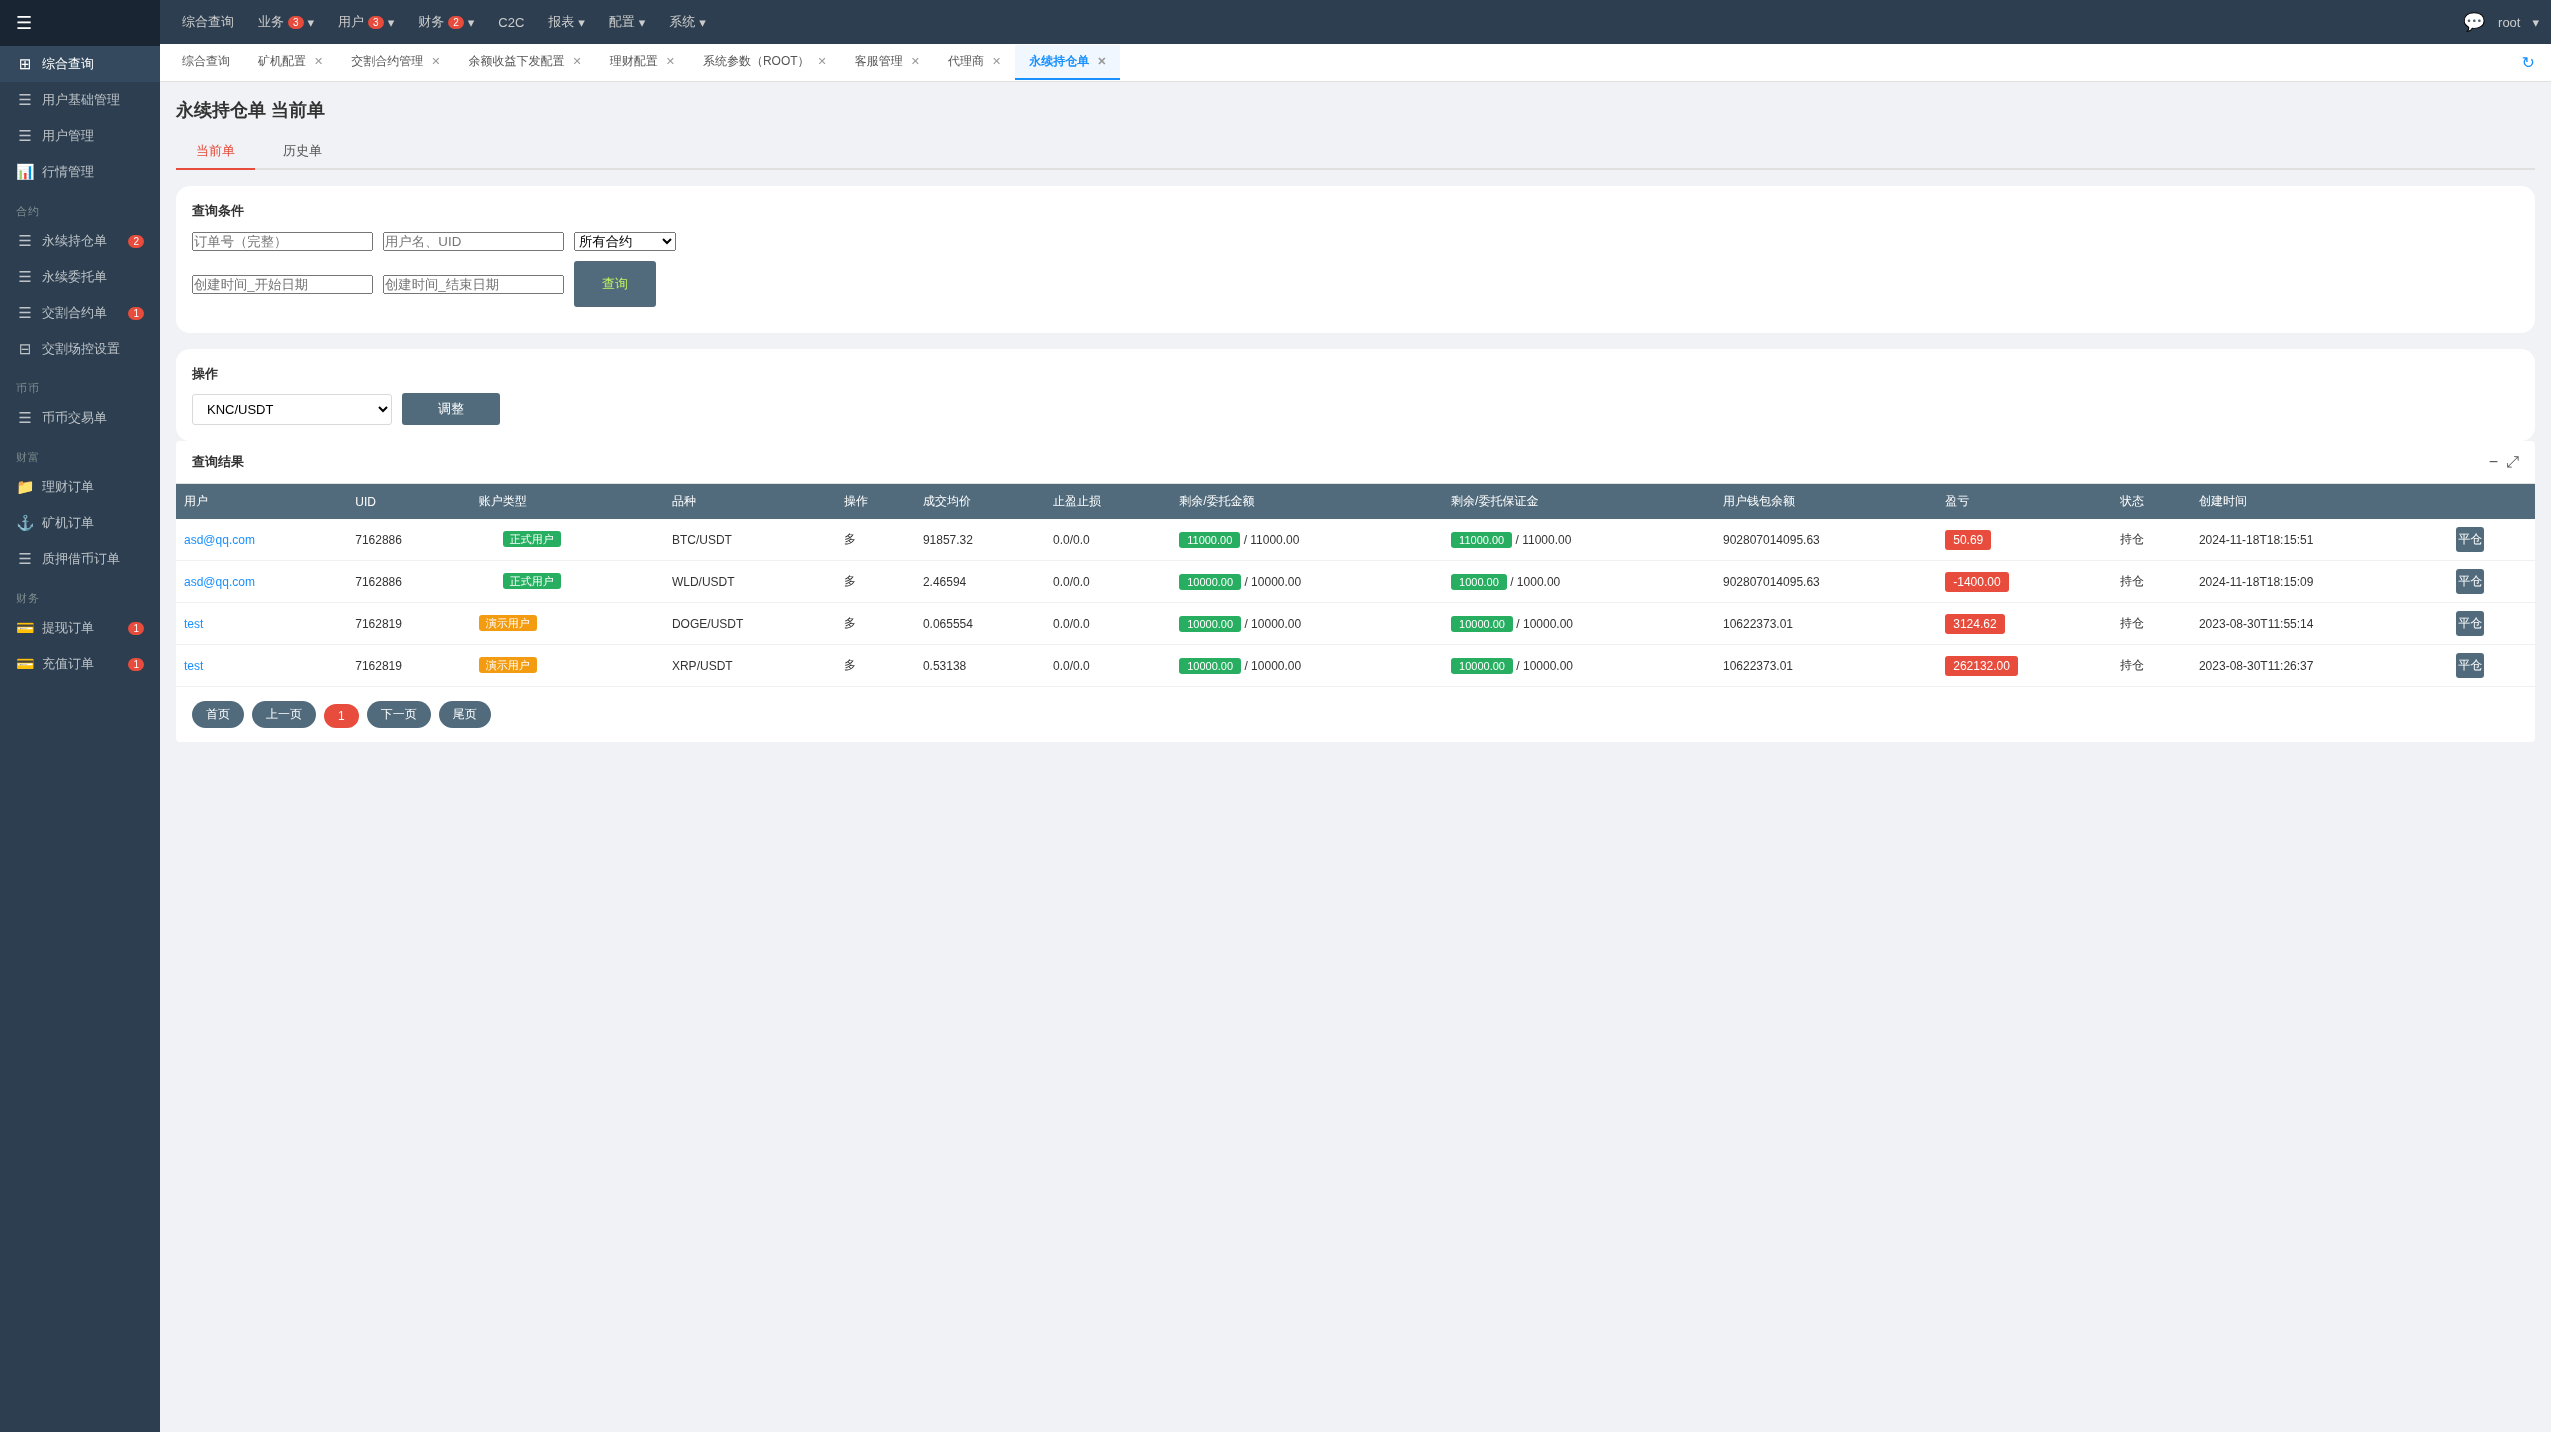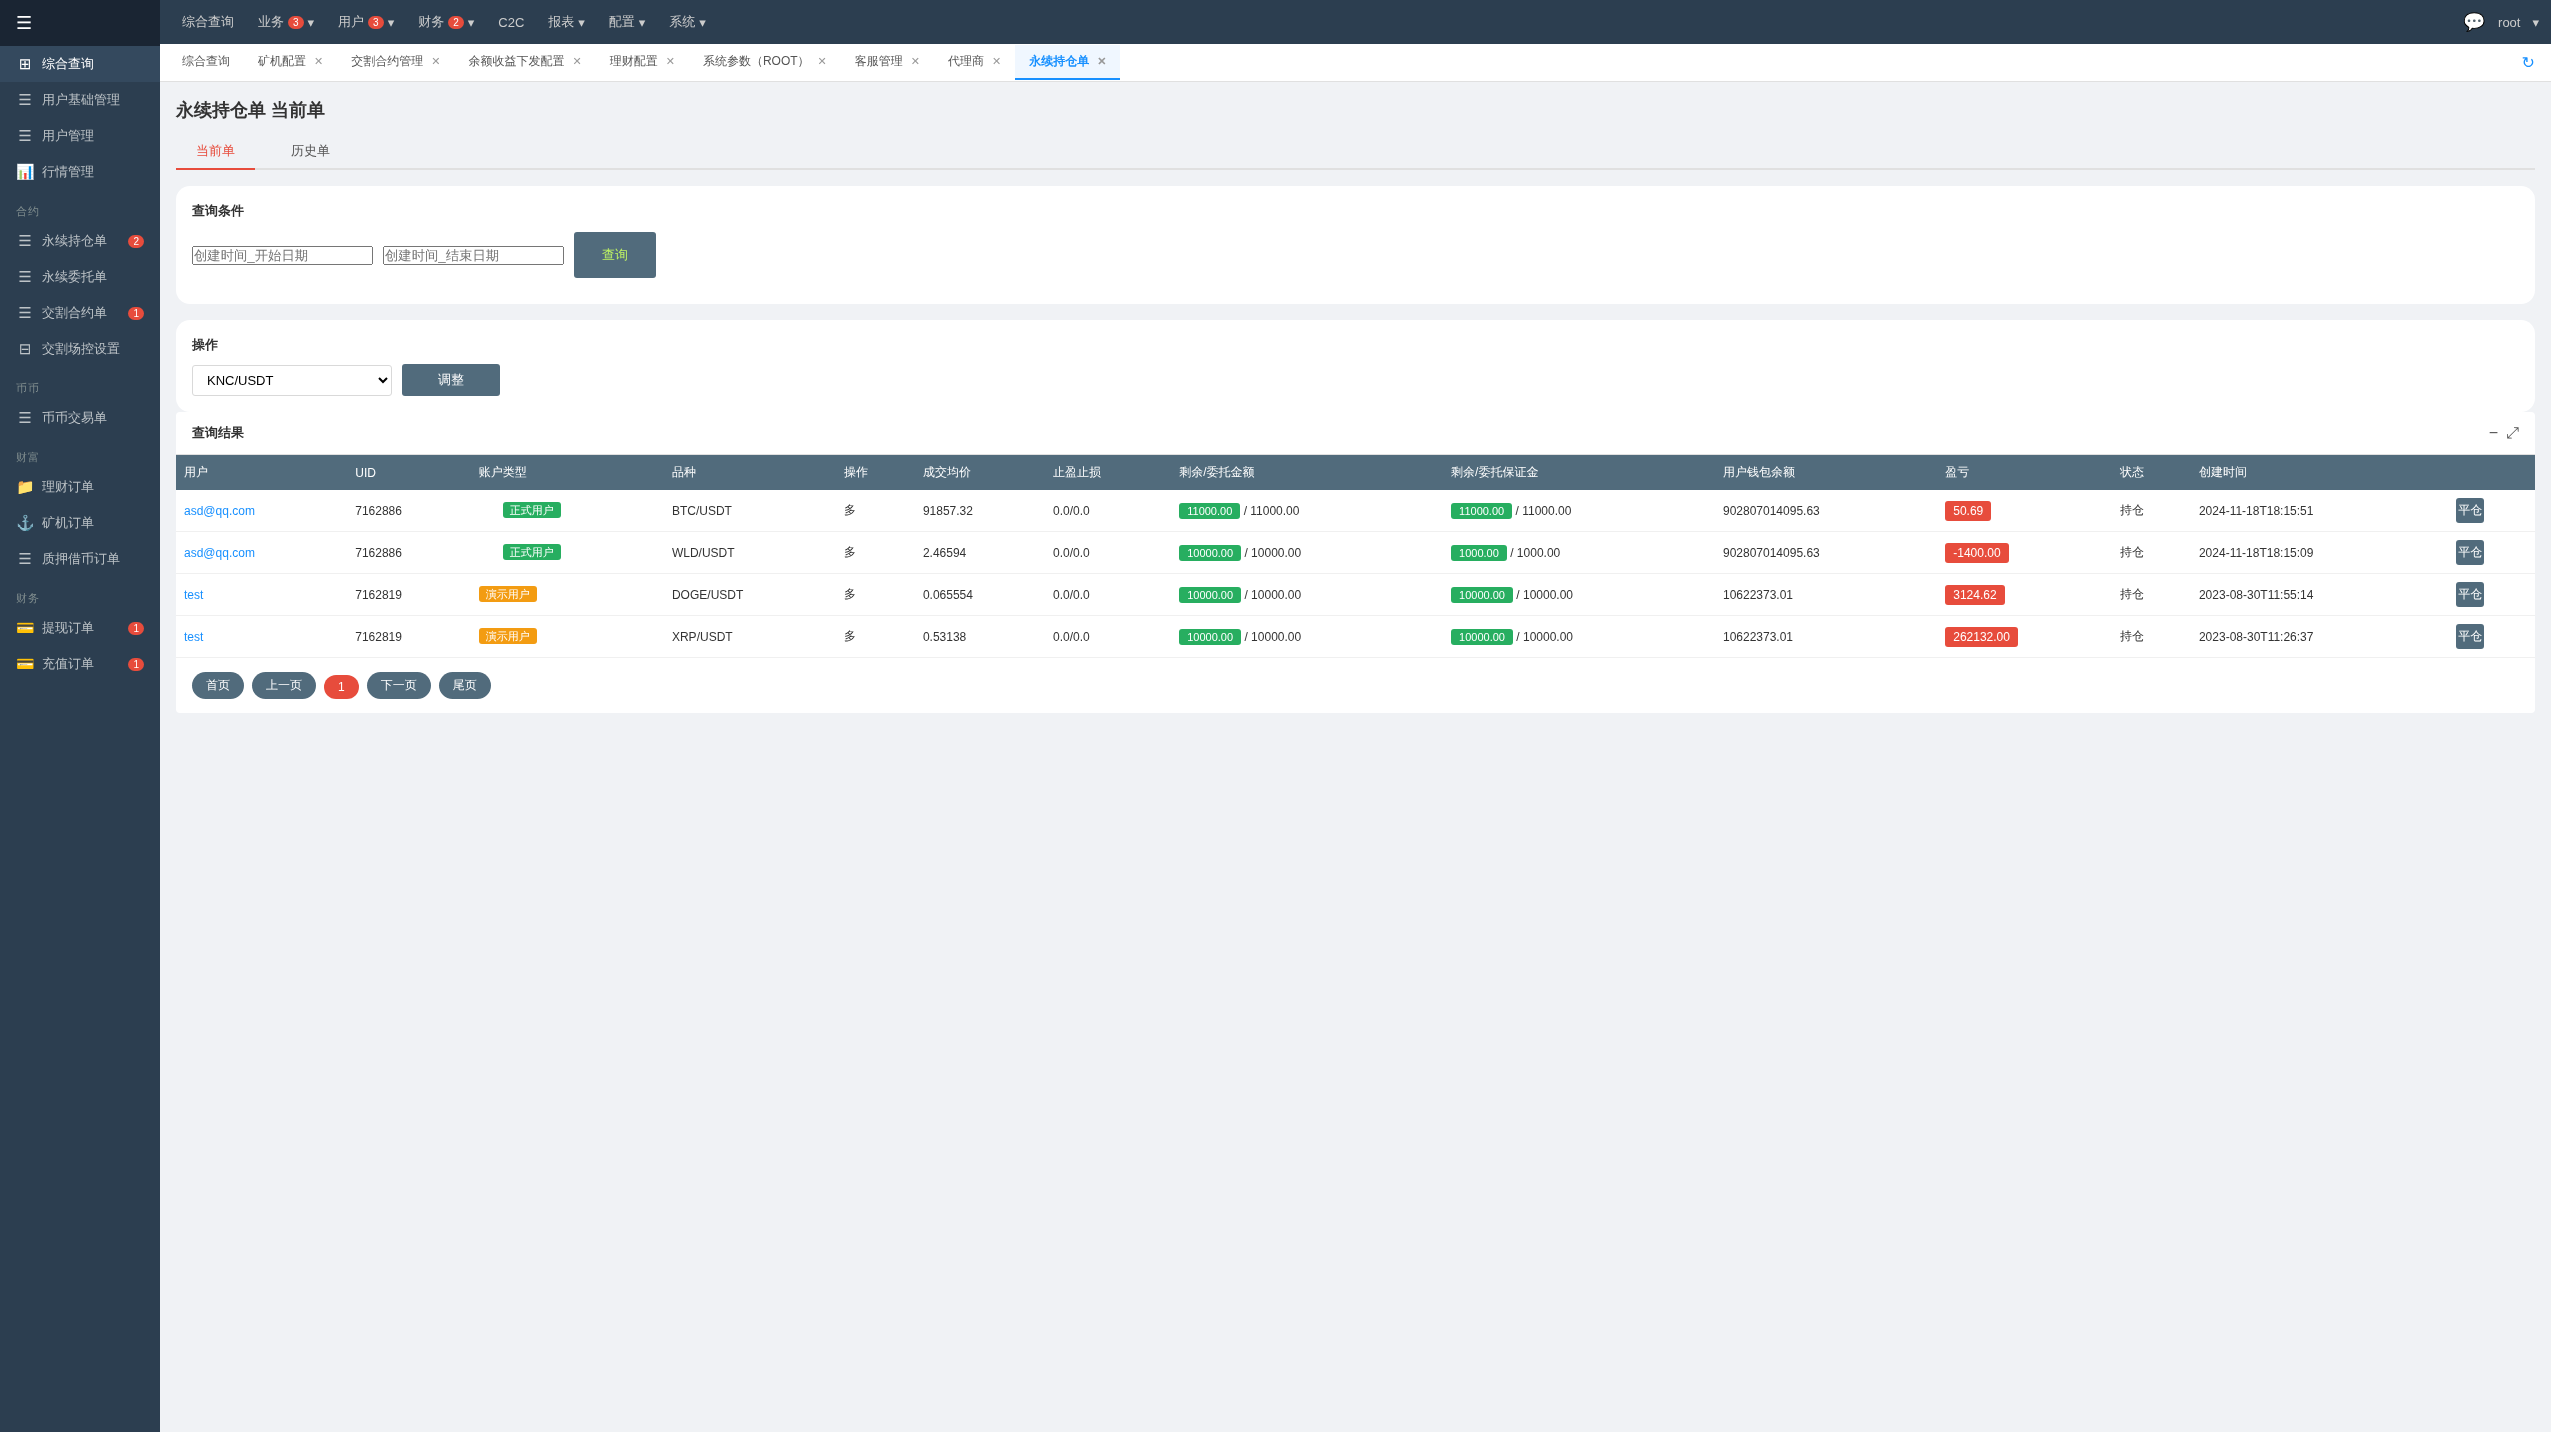--- a/index.html
+++ b/index.html
@@ -33,21 +33,21 @@
     .tab .close-btn { font-size: 11px; color: #999; margin-left: 3px; }
     .tab-refresh { margin-left: auto; color: #1890ff; font-size: 16px; cursor: pointer; padding: 4px 8px; }
 
     
     .content { flex: 1; overflow-y: auto; padding: 16px; background: #f0f2f5; }
 
     
     .page-title { font-size: 18px; font-weight: bold; color: #333; margin-bottom: 12px; }
 
     
-    .subtabs { display: flex; gap: 16px; margin-bottom: 16px; border-bottom: 2px solid #e0e0e0; }
+    .subtabs { display: flex; gap: 8px; margin-bottom: 16px; border-bottom: 2px solid #e0e0e0; }
     .subtab { padding: 8px 20px; font-size: 13px; cursor: pointer; color: #555; border-bottom: 2px solid transparent; margin-bottom: -2px; }
     .subtab.active { color: #e74c3c; border-bottom: 2px solid #e74c3c; }
 
     
     .panel { background: #fff; border-radius: 14px; padding: 16px; margin-bottom: 16px; }
     .panel-label { font-size: 13px; font-weight: bold; color: #333; margin-bottom: 12px; }
     .search-row { display: flex; gap: 10px; align-items: center; margin-bottom: 10px; }
     .search-btn { background: #516b7c; color: #bef264; border: none; border-radius: 3px; padding: 14px 28px; font-size: 13px; cursor: pointer; }
 
     
@@ -250,20 +250,32 @@
   <div class="content">
     <div class="page-title">永续持仓单 当前单</div>
 
     <div class="subtabs">
       <div class="subtab active">当前单</div>
       <div class="subtab">历史单</div>
     </div>
 
     <div class="panel">
       <div class="panel-label">查询条件</div>
+      <div class="search-row">
+        <input type="text" placeholder="订单号（完整）" style="">
+        <input type="text" placeholder="用户名、UID" style="">
+        <select>
+          <option>所有合约</option>
+          <option>BTC/USDT</option>
+          <option>WLD/USDT</option>
+          <option>DOGE/USDT</option>
+          <option>XRP/USDT</option>
+          <option>KNC/USDT</option>
+        </select>
+      </div>
       <div class="search-row">
         <input type="text" placeholder="创建时间_开始日期" style="">
         <input type="text" placeholder="创建时间_结束日期" style="">
         <button class="search-btn">查询</button>
       </div>
     </div>
 
     <div class="panel op-section">
       <div class="op-label">操作</div>
       <div class="op-row">

